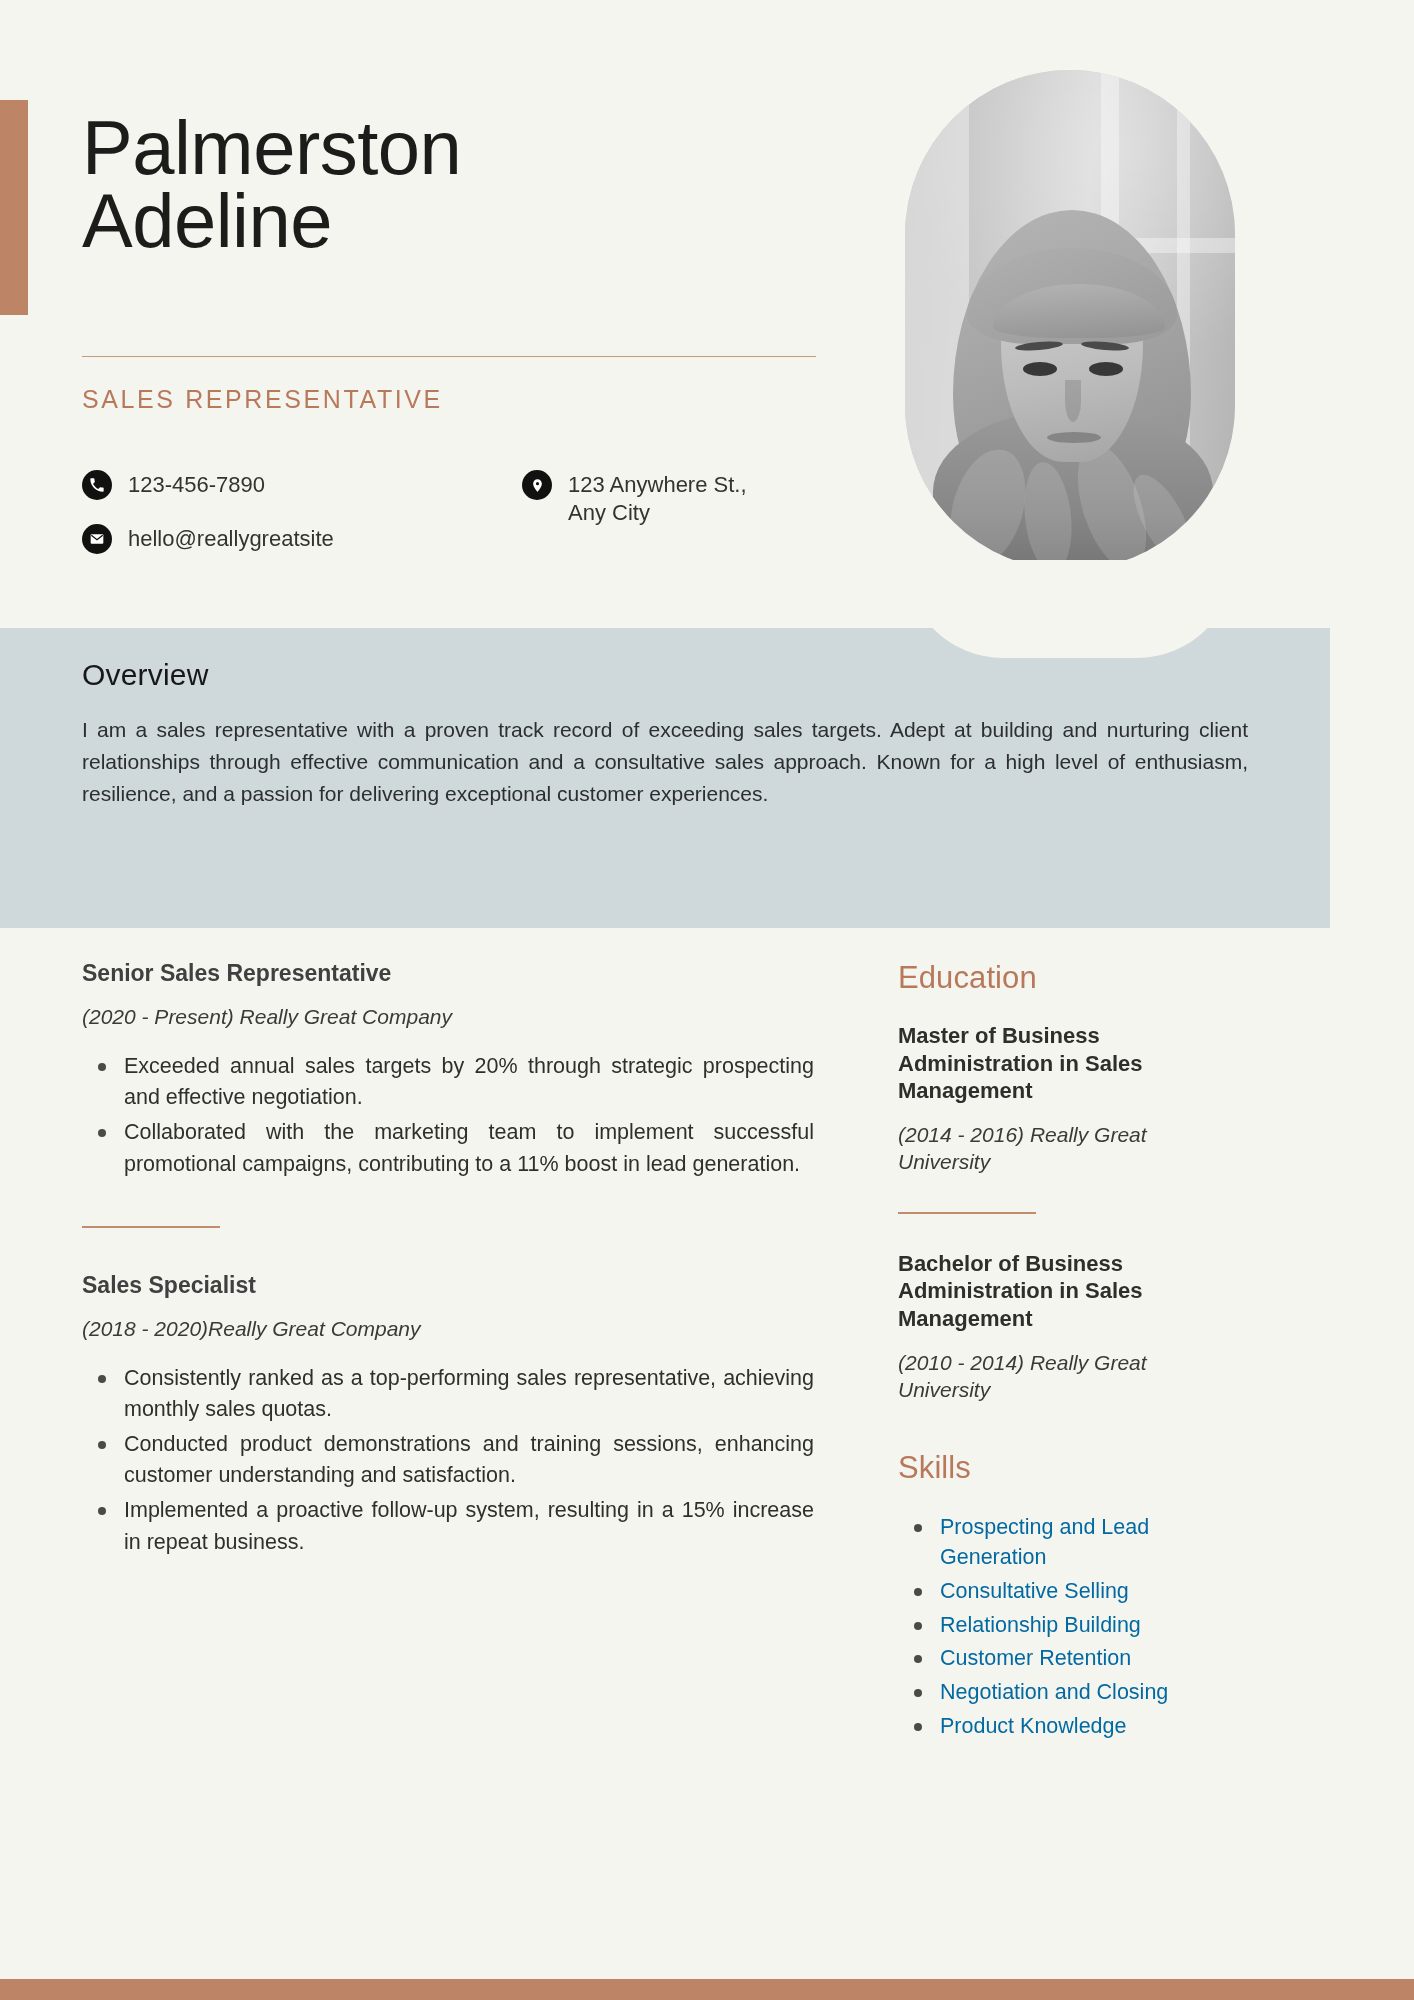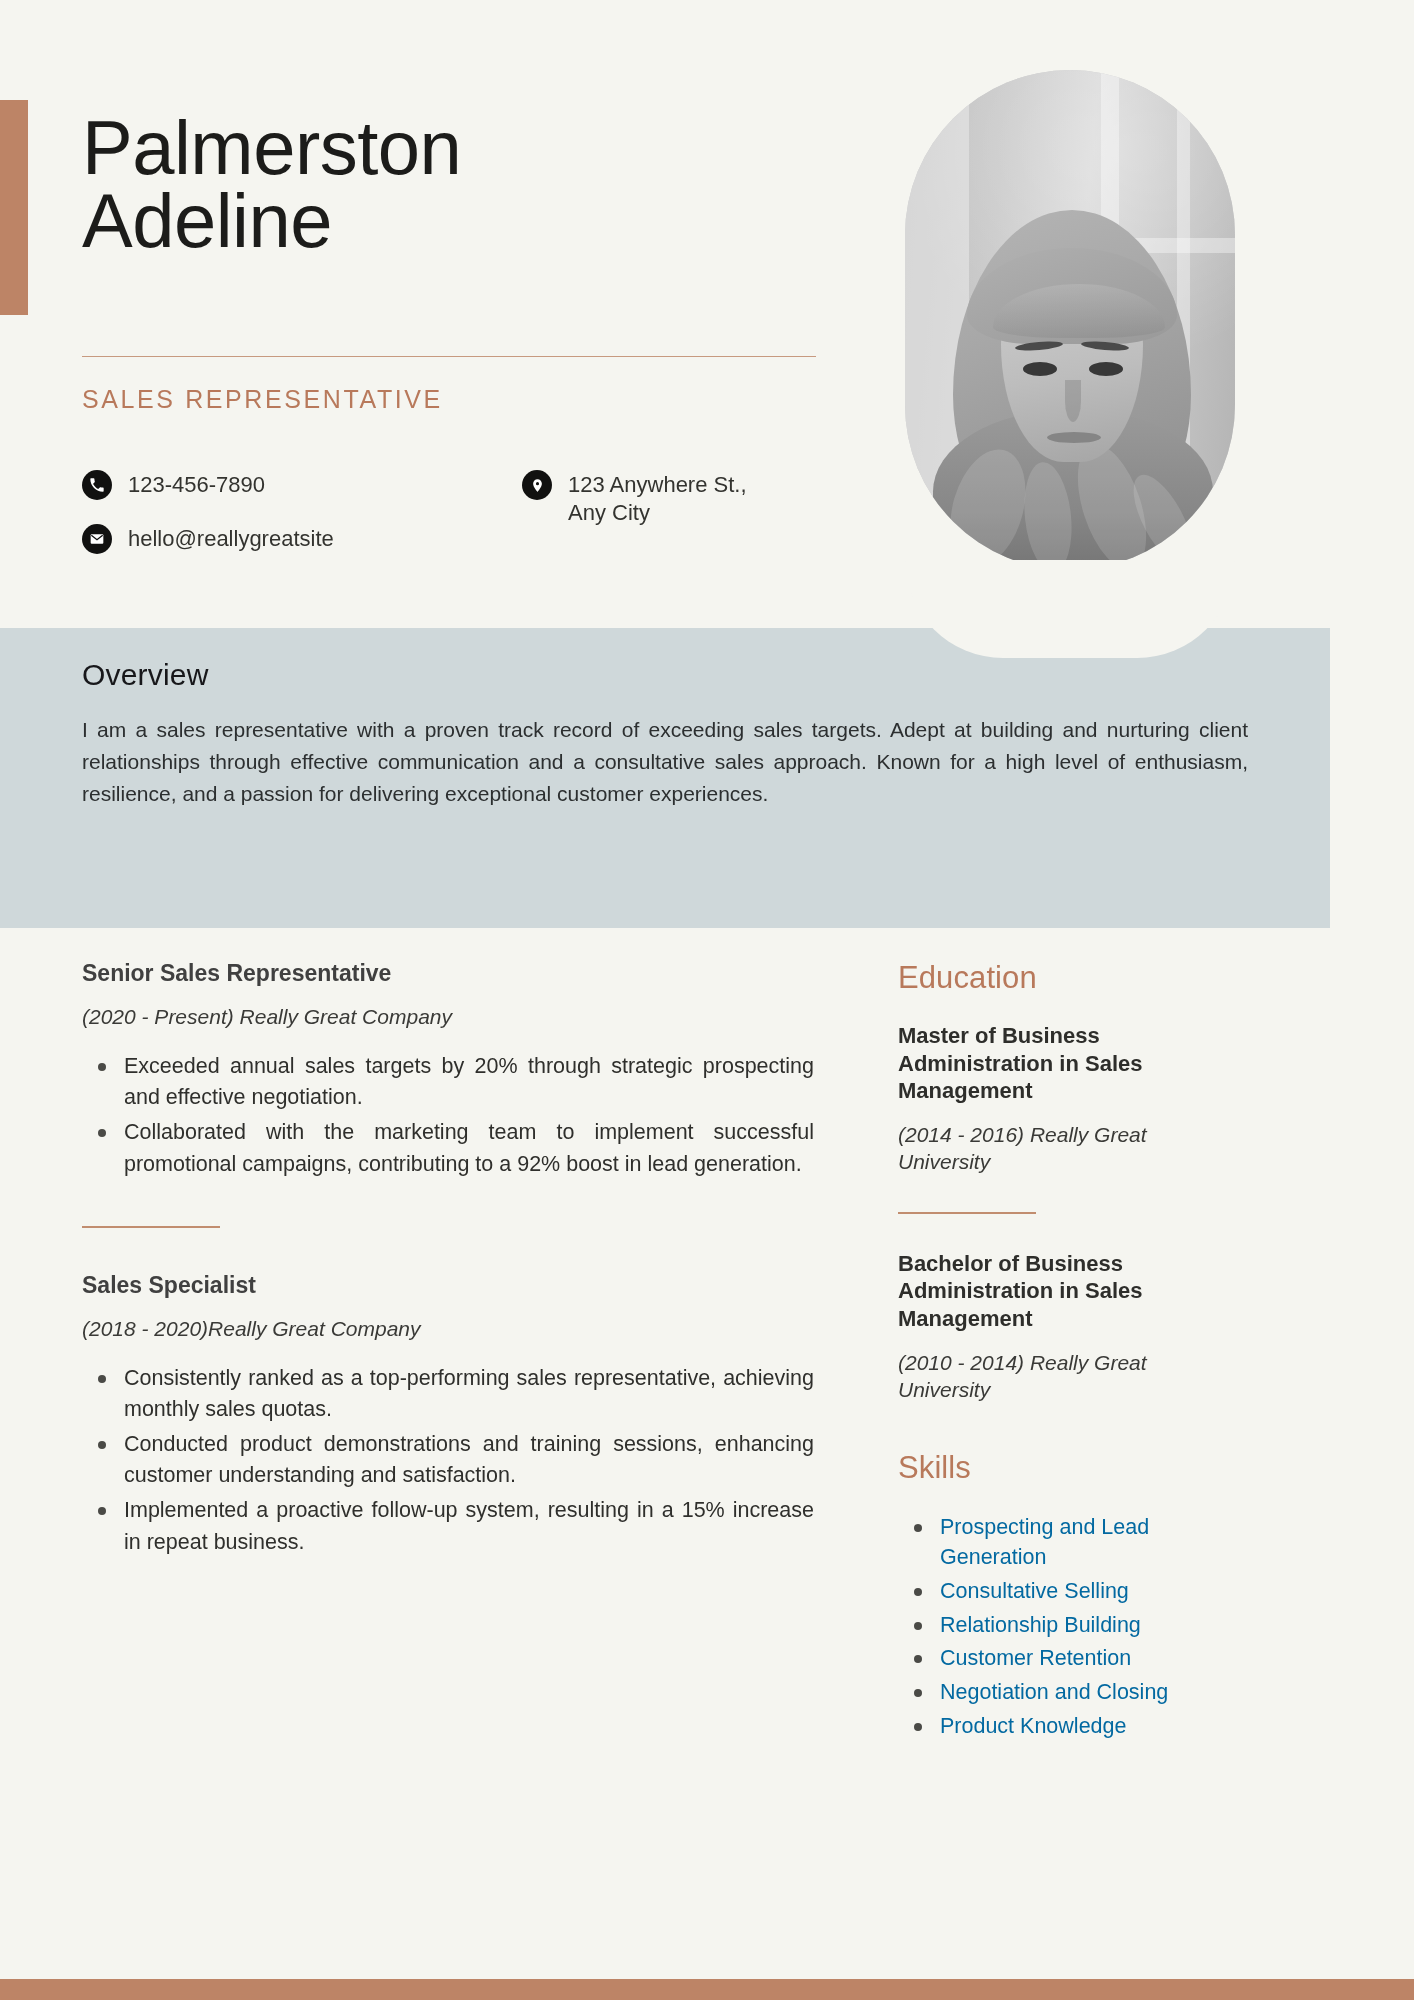--- a/index.html
+++ b/index.html
@@ -498,21 +498,21 @@
 
   <div class="body-cols">
 
     <div class="col-main">
 
       <div>
         <p class="job-name">Senior Sales Representative</p>
         <p class="job-meta">(2020 - Present) Really Great Company</p>
         <ul class="bullets">
           <li>Exceeded annual sales targets by 20% through strategic prospecting and effective negotiation.</li>
-          <li>Collaborated with the marketing team to implement successful promotional campaigns, contributing to a 92% boost in lead generation.</li>
+          <li>Collaborated with the marketing team to implement successful promotional campaigns, contributing to a 11% boost in lead generation.</li>
         </ul>
       </div>
 
       <div class="divider"></div>
 
       <div>
         <p class="job-name">Sales Specialist</p>
         <p class="job-meta">(2018 - 2020)Really Great Company</p>
         <ul class="bullets">
           <li>Consistently ranked as a top-performing sales representative, achieving monthly sales quotas.</li>

